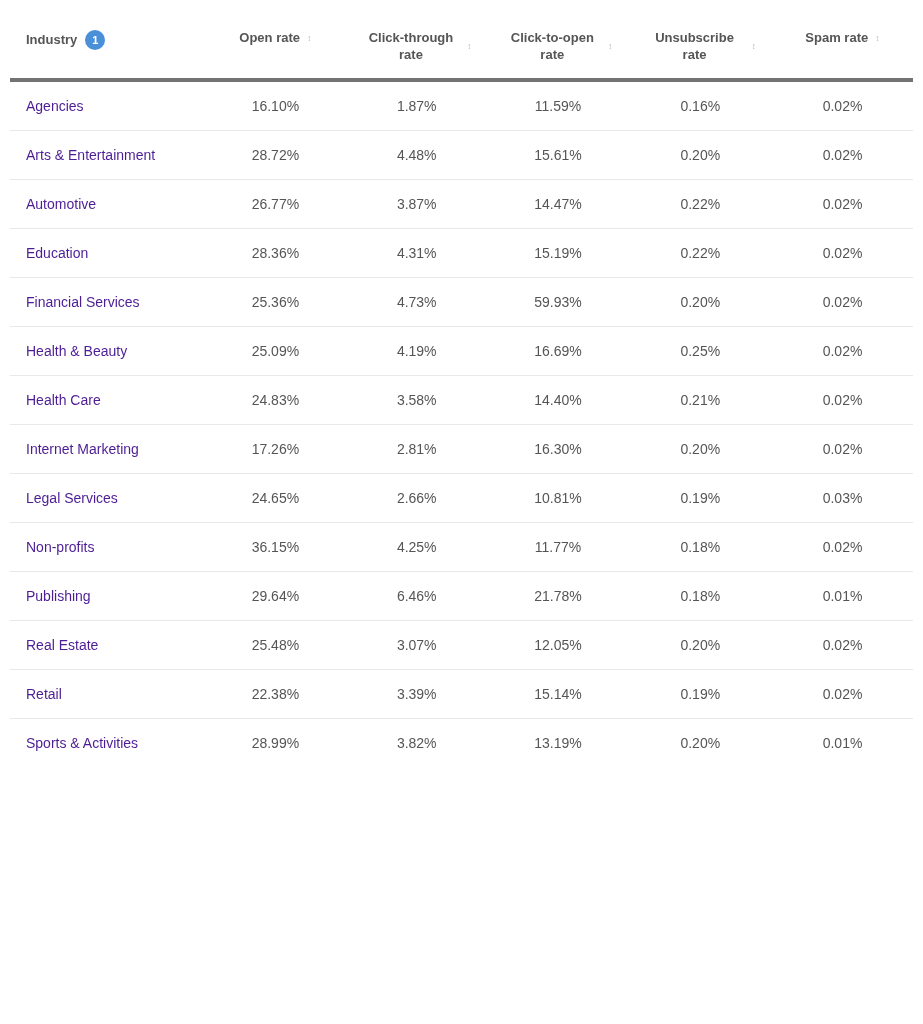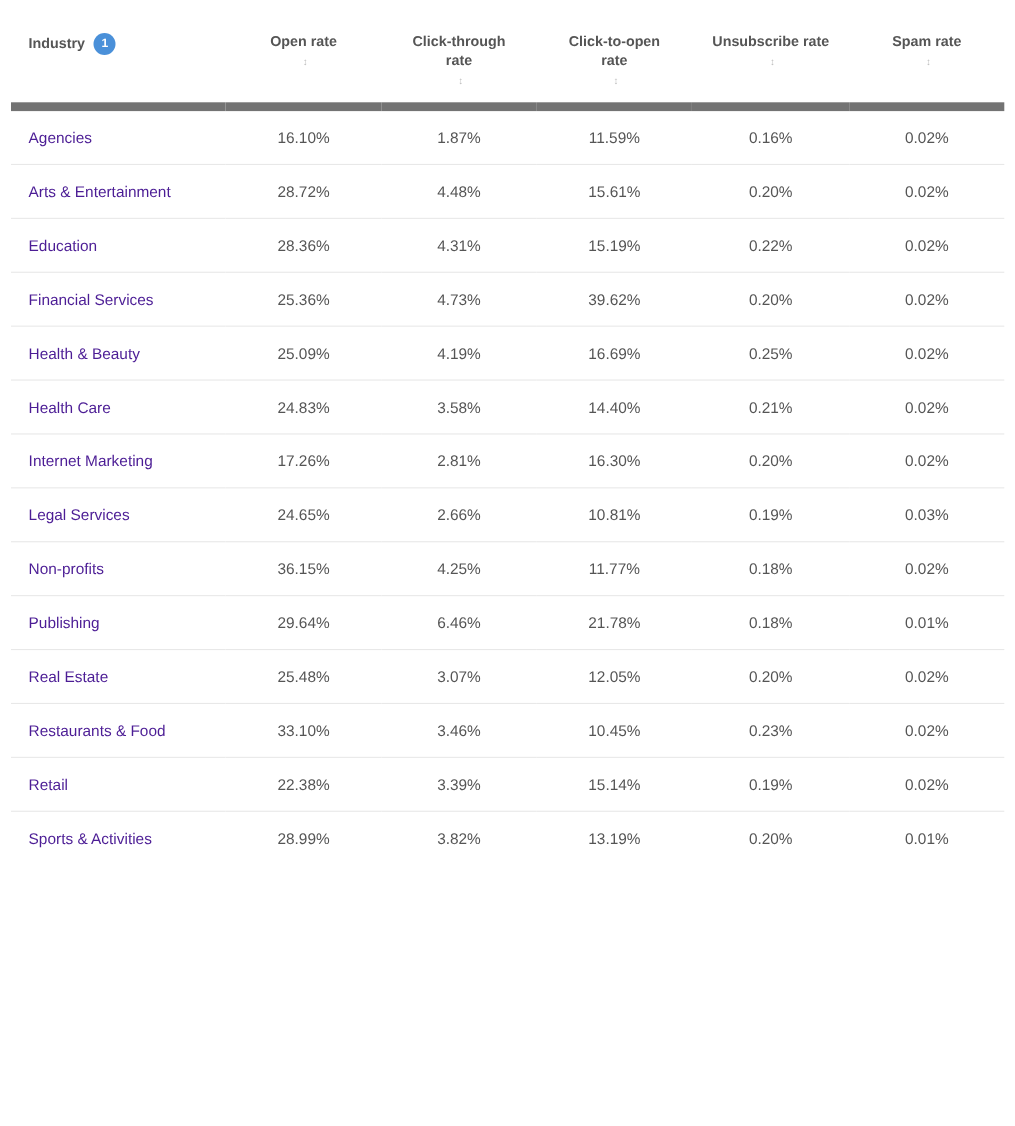--- a/index.html
+++ b/index.html
@@ -20,21 +20,21 @@
       padding: 20px 10px;
       overflow-x: auto;
     }
 
     table {
       width: 100%;
       border-collapse: collapse;
     }
 
     thead tr {
-      border-bottom: 8px solid #737373;
+      border-bottom: 4px solid #737373;
     }
 
     thead th {
       text-align: left;
       padding: 10px 16px 14px 16px;
       font-size: 13px;
       font-weight: 600;
       color: #555;
       vertical-align: top;
       line-height: 1.3;
@@ -50,21 +50,21 @@
     }
 
     .th-inner {
       display: flex;
       align-items: flex-start;
       gap: 4px;
     }
 
     .th-inner.center {
       justify-content: center;
-      flex-direction: column;
+      flex-direction: row;
       align-items: center;
     }
 
     .header-first {
       display: flex;
       align-items: center;
       gap: 8px;
     }
 
     .badge {
@@ -167,32 +167,40 @@
         </tr>
         <tr>
           <td>Arts &amp; Entertainment</td>
           <td>28.72%</td>
           <td>4.48%</td>
           <td>15.61%</td>
           <td>0.20%</td>
           <td>0.02%</td>
         </tr>
         <tr>
+          <td>Automotive</td>
+          <td>26.77%</td>
+          <td>3.87%</td>
+          <td>14.47%</td>
+          <td>0.22%</td>
+          <td>0.02%</td>
+        </tr>
+        <tr>
           <td>Education</td>
           <td>28.36%</td>
           <td>4.31%</td>
           <td>15.19%</td>
           <td>0.22%</td>
           <td>0.02%</td>
         </tr>
         <tr>
           <td>Financial Services</td>
           <td>25.36%</td>
           <td>4.73%</td>
-          <td>39.62%</td>
+          <td>59.93%</td>
           <td>0.20%</td>
           <td>0.02%</td>
         </tr>
         <tr>
           <td>Health &amp; Beauty</td>
           <td>25.09%</td>
           <td>4.19%</td>
           <td>16.69%</td>
           <td>0.25%</td>
           <td>0.02%</td>
@@ -239,28 +247,20 @@
         </tr>
         <tr>
           <td>Real Estate</td>
           <td>25.48%</td>
           <td>3.07%</td>
           <td>12.05%</td>
           <td>0.20%</td>
           <td>0.02%</td>
         </tr>
         <tr>
-          <td>Restaurants &amp; Food</td>
-          <td>33.10%</td>
-          <td>3.46%</td>
-          <td>10.45%</td>
-          <td>0.23%</td>
-          <td>0.02%</td>
-        </tr>
-        <tr>
           <td>Retail</td>
           <td>22.38%</td>
           <td>3.39%</td>
           <td>15.14%</td>
           <td>0.19%</td>
           <td>0.02%</td>
         </tr>
         <tr>
           <td>Sports &amp; Activities</td>
           <td>28.99%</td>

